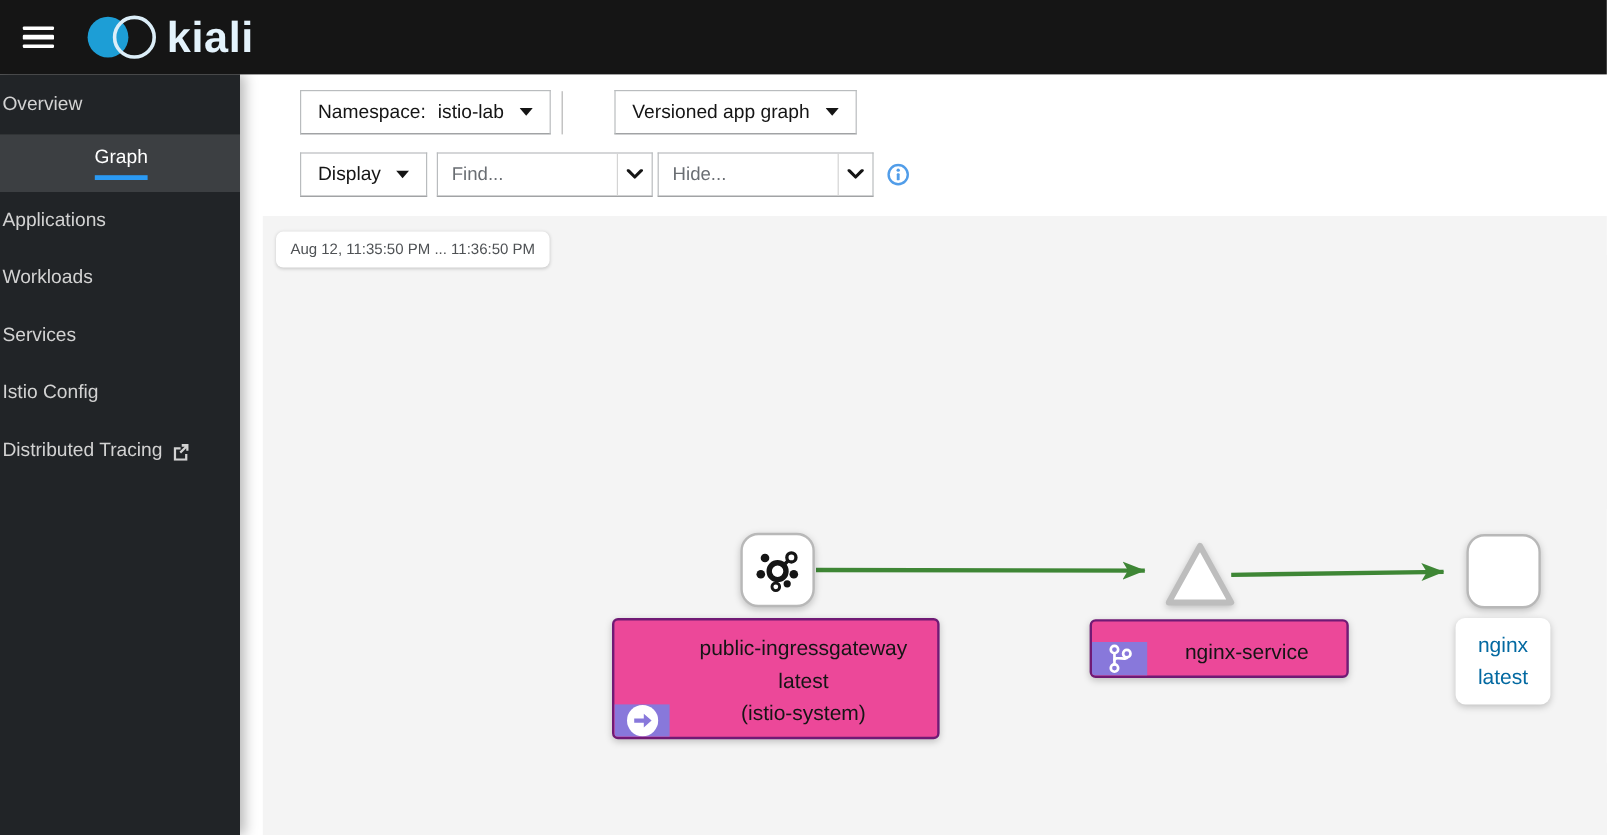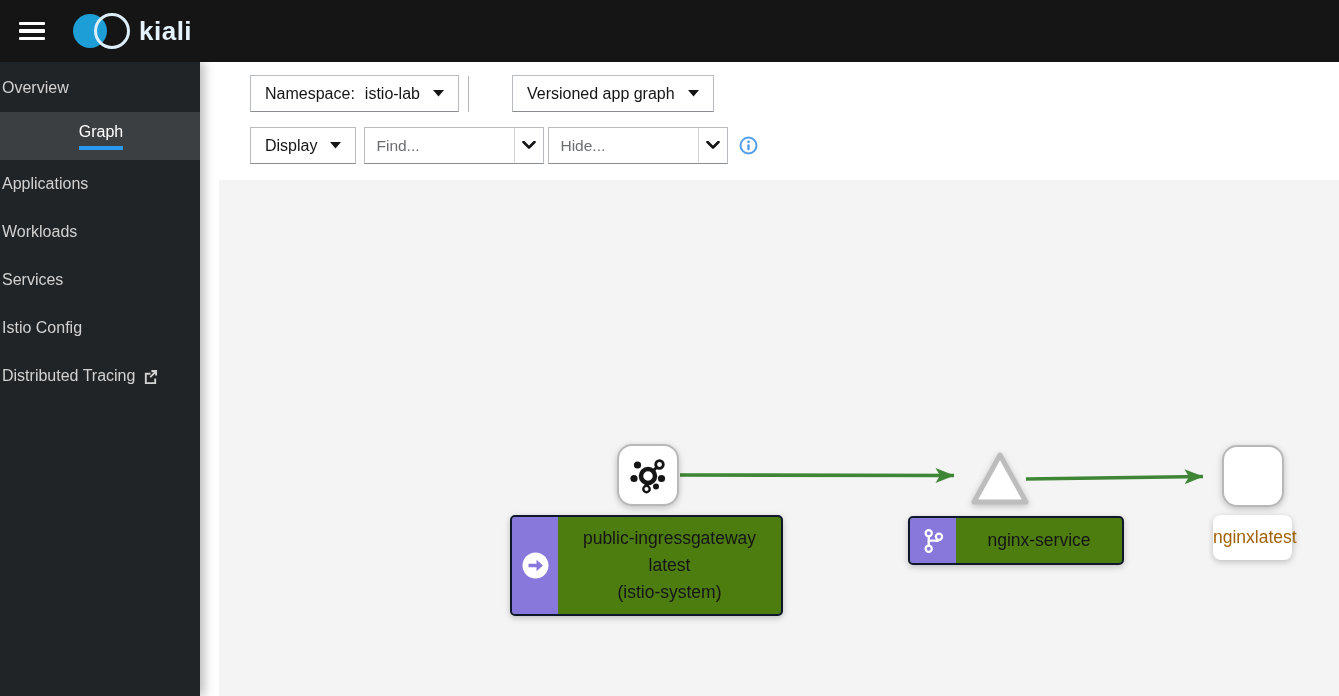--- a/index.html
+++ b/index.html
@@ -17,21 +17,21 @@
   }
   .hamburger {
     margin-left:15px; width:34px; height:30px; display:flex; flex-direction:column;
     justify-content:center; gap:4px; cursor:pointer; background:none; border:none; padding:4px;
   }
   .hamburger span { display:block; width:26px; height:3.5px; background:#ffffff; border-radius:1px; }
   .brand { display:flex; align-items:center; margin-left:24px; cursor:pointer; }
   .logo { position:relative; width:58px; height:38px; }
   .logo .c1 { position:absolute; left:0; top:2px; width:34px; height:34px; border-radius:50%; background:#1d9ed6; }
   .logo .c2 { position:absolute; left:21px; top:1px; width:36px; height:36px; border-radius:50%; border:3px solid #dceef8; background:transparent; }
-  .brand-name { color:#e4f3fc; font-size:26px; font-weight:bold; margin-left:8px; letter-spacing:0.5px; }
+  .brand-name { color:#e4f3fc; font-size:36px; font-weight:bold; margin-left:8px; letter-spacing:0.5px; }
 
   
   .sidebar {
     position:absolute; left:0; top:62px; width:200px; bottom:0;
     background:#212427; box-shadow:4px 0 10px rgba(0,0,0,0.28); z-index:20;
     padding-top:2px;
   }
   .nav-item {
     height:48px; display:flex; align-items:center; padding-left:2px;
     color:#d2d2d2; font-size:16px; cursor:pointer;
@@ -89,33 +89,34 @@
     position:absolute; width:62px; height:62px; background:#ffffff;
     border:2.5px solid #b8b8b8; border-radius:15px;
     display:flex; align-items:center; justify-content:center;
     filter:drop-shadow(0 2px 3px rgba(0,0,0,0.22)); cursor:pointer;
   }
   .node-gw { left:398px; top:264px; }
   .node-nginx { left:1003px; top:265px; }
   .node-triangle { position:absolute; left:751px; top:271px; filter:drop-shadow(0 2px 3px rgba(0,0,0,0.22)); cursor:pointer; line-height:0; }
 
   .app-label {
-    position:absolute; display:flex; border:2px solid #0f172a; border-radius:5px;
-    background:#4d7c0f; overflow:hidden; filter:drop-shadow(0 2px 3px rgba(0,0,0,0.22));
+    position:absolute; display:flex; border:2px solid #701a75; border-radius:5px;
+    background:#ec4899; overflow:hidden; filter:drop-shadow(0 2px 3px rgba(0,0,0,0.22));
     cursor:pointer;
+    align-items:flex-end;
   }
   .app-label .badge { background:#8878db; display:flex; align-items:center; justify-content:center; flex:0 0 46px; }
   .app-label .txt { flex:1; display:flex; flex-direction:column; align-items:center; justify-content:center; font-size:17.5px; line-height:27px; color:#151515; padding:6px 10px; }
   .gw-label  { left:291px; top:335px; width:273px; height:101px; }
   .svc-label { left:689px; top:336px; width:216px; height:49px; }
   .plain-label {
     position:absolute; left:994px; top:335px; width:79px; background:#ffffff; border-radius:8px;
-    text-align:center; font-size:17.5px; line-height:27px; color:#a16207; padding:9px 0;
+    text-align:center; font-size:17.5px; line-height:27px; color:#0369a1; padding:9px 0;
     filter:drop-shadow(0 2px 3px rgba(0,0,0,0.22)); cursor:pointer;
-    display:flex; flex-direction:row; align-items:flex-end;
+    display:flex; flex-direction:column; align-items:center;
   }
 </style>
 </head>
 <body>
 
 <header class="topbar">
   <button class="hamburger">
     <span></span>
       <span></span>
       <span></span>
@@ -231,20 +232,21 @@
           <circle cx="9.5" cy="9.5" r="8" fill="none" stroke="#519de9" stroke-width="2"></circle>
           <circle cx="9.5" cy="5.8" r="1.4" fill="#519de9"></circle>
           <rect x="8.3" y="8.3" width="2.4" height="6" rx="1" fill="#519de9"></rect>
         </svg>
       </button>
     </div>
   </div>
 
   <section class="graph-panel">
 
+    <div class="timebadge">Aug 12, 11:35:50 PM ... 11:36:50 PM</div>
 
     <svg class="edges">
       <defs>
         <marker id="arrowhead" markerUnits="userSpaceOnUse" markerWidth="20" markerHeight="17" refX="18.5" refY="8" orient="auto">
           <polygon points="0,0.5 19,8 0,15.5 4.5,8" fill="#3e8635"></polygon>
         </marker>
       </defs>
       <line x1="461" y1="295" x2="735" y2="295.5" marker-end="url(#arrowhead)" stroke="#3e8635"></line>
       <line x1="807" y1="299" x2="984" y2="296.5" marker-end="url(#arrowhead)" stroke="#3e8635"></line>
     </svg>

